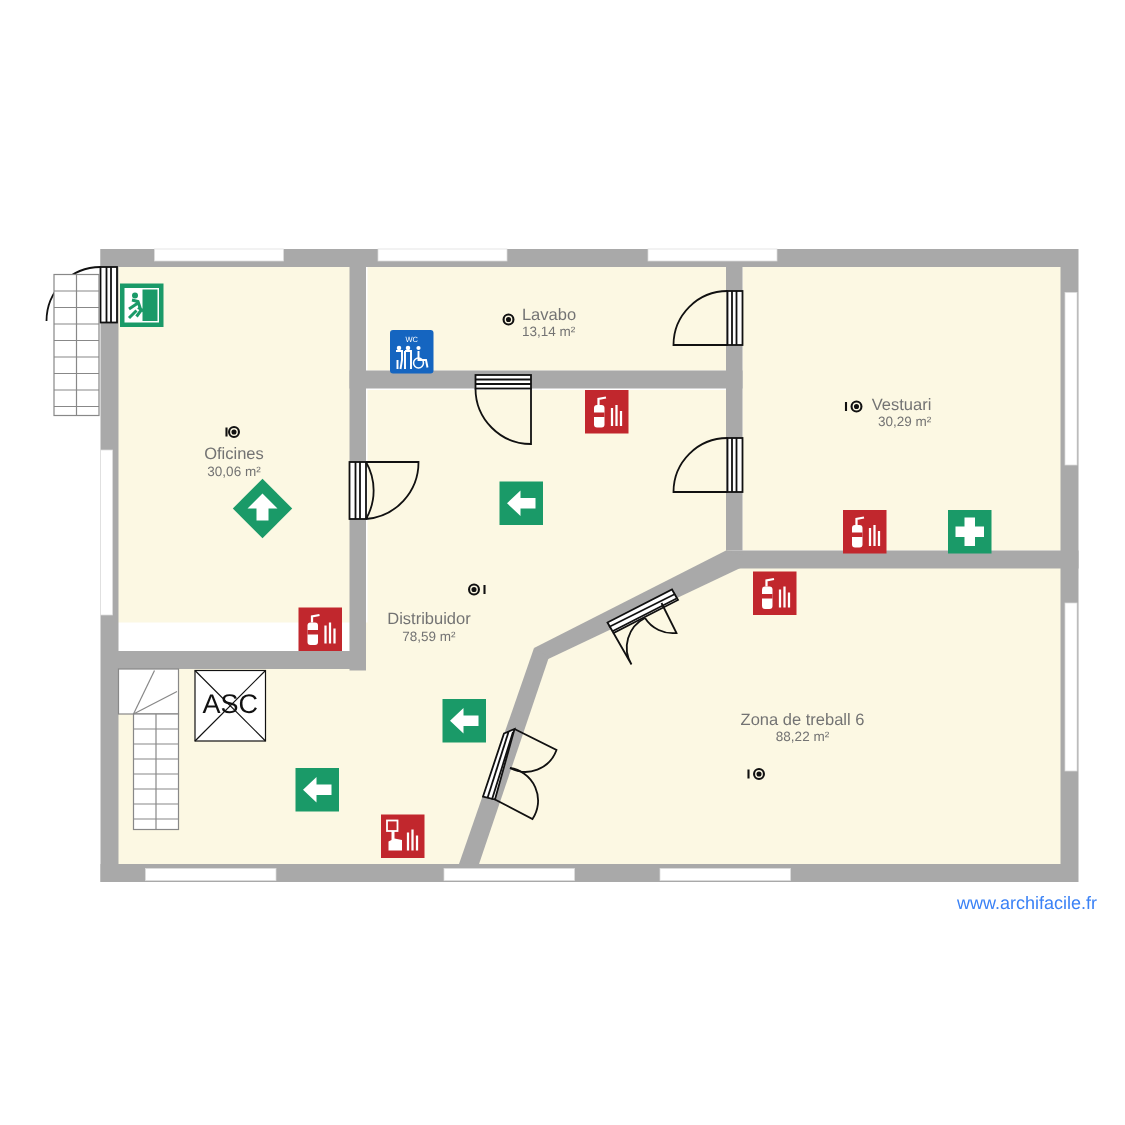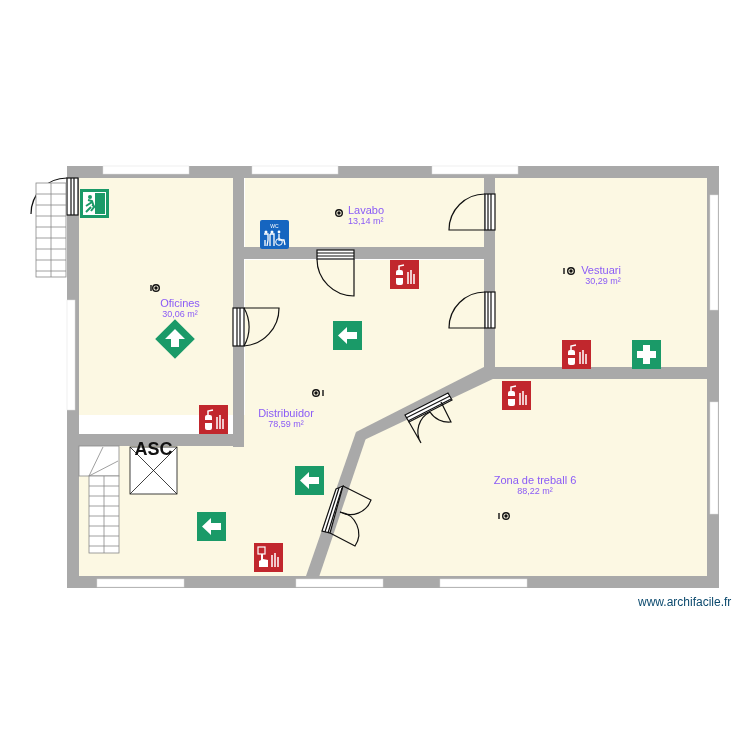--- a/index.html
+++ b/index.html
@@ -1,22 +1,22 @@
 <!DOCTYPE html>
 <html><head>
 <meta charset="utf-8">
 <style>
   html, body { margin:0; padding:0; background:#ffffff; }
   body { width:750px; height:750px; position:relative; overflow:hidden; font-family:"Liberation Sans", sans-serif; }
   #plan { position:absolute; left:0; top:0; width:750px; height:750px; }
-  .label { position:absolute; text-align:center; color:#8b5cf6; font-family:"Liberation Sans", sans-serif; white-space:nowrap; transform:translateX(-50%); }
+  .label { position:absolute; text-align:center; color:#737373; font-family:"Liberation Sans", sans-serif; white-space:nowrap; transform:translateX(-50%); }
   .label .name { font-size:11px; line-height:12px; display:block; }
   .label .area { font-size:9px; line-height:10px; display:block; }
-  .watermark { position:absolute; left:638px; top:595px; font-size:12px; color:#0c4a6e; font-family:"Liberation Sans", sans-serif; }
-  .asc { position:absolute; left:130px; top:427px; width:47px; height:47px; border:1px solid #222; background:#fff; box-sizing:border-box;font-weight:bold; }
+  .watermark { position:absolute; left:638px; top:595px; font-size:12px; color:#3b82f6; font-family:"Liberation Sans", sans-serif; }
+  .asc { position:absolute; left:130px; top:447px; width:47px; height:47px; border:1px solid #222; background:#fff; box-sizing:border-box; }
   .asc span { position:absolute; left:0; right:0; top:12px; text-align:center; font-size:18px; color:#111; font-family:"Liberation Sans", sans-serif; }
 </style>
 </head>
 <body>
 
 <svg id="plan" viewBox="0 0 750 750" xmlns="http://www.w3.org/2000/svg">
 
   <g fill="#fcf8e3">
     <rect x="78" y="177" width="156" height="238"></rect>
     <rect x="245" y="177" width="240" height="70"></rect>
@@ -253,21 +253,21 @@
         <circle cx="506" cy="516" r="1" fill="#111"></circle>
         <line x1="499" y1="513" x2="499" y2="519"></line>
       </g>
   </g>
 </svg>
 
 <div class="asc" style="background:transparent;border:none;">
   <span>ASC</span>
 </div>
 
-<div class="label" style="left:156px;top:297px;margin-left:24px;">
+<div class="label" style="left:156px;top:297px;">
   <span class="name">Oficines</span>
   <span class="area">30,06 m²</span>
 </div>
 <div class="label" style="left:366px;top:204px;text-align:left;">
   <span class="name">Lavabo</span>
   <span class="area">13,14 m²</span>
 </div>
 <div class="label" style="left:601px;top:264px;text-align:right;">
   <span class="name">Vestuari</span>
   <span class="area">30,29 m²</span>

